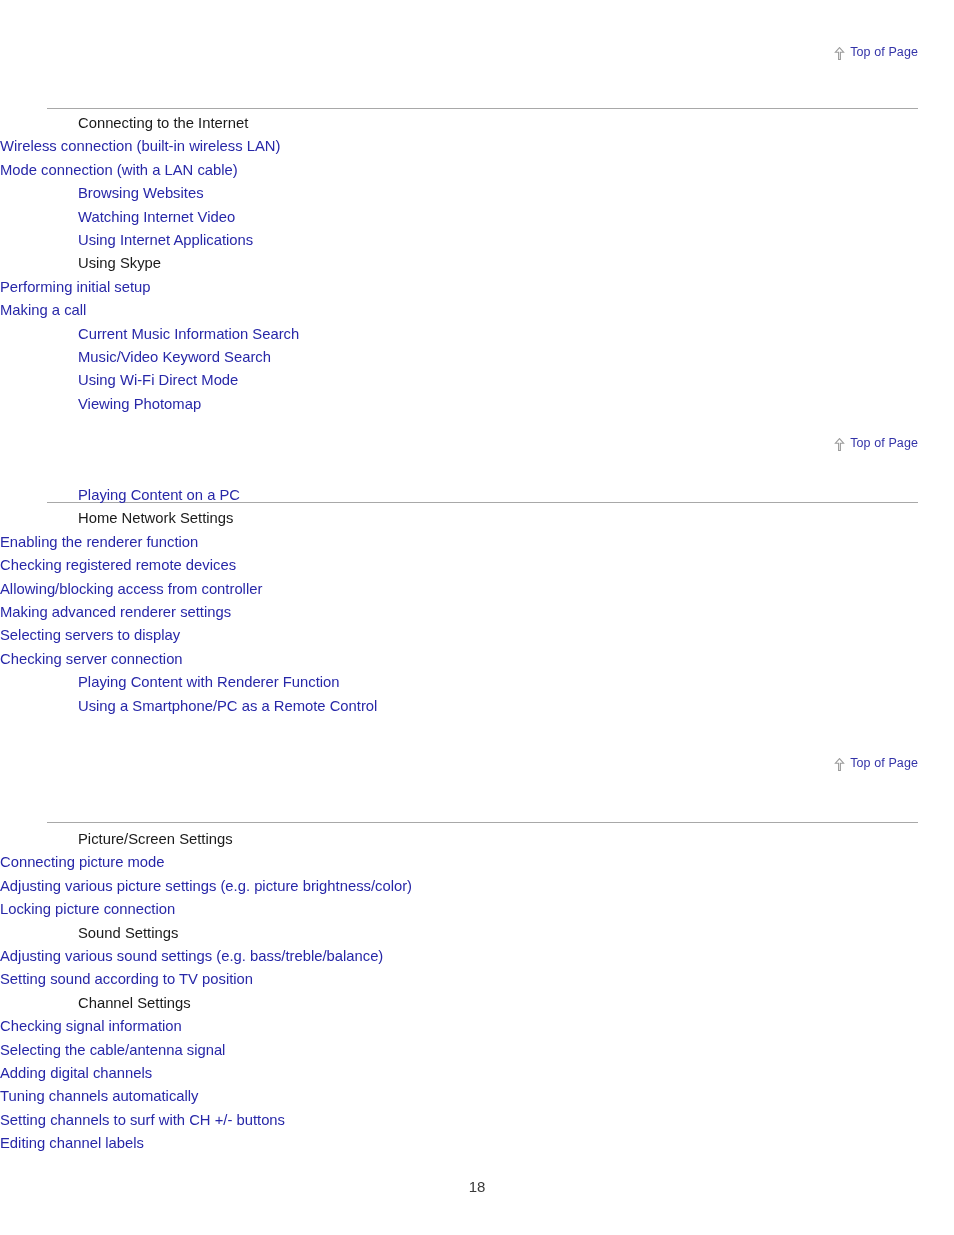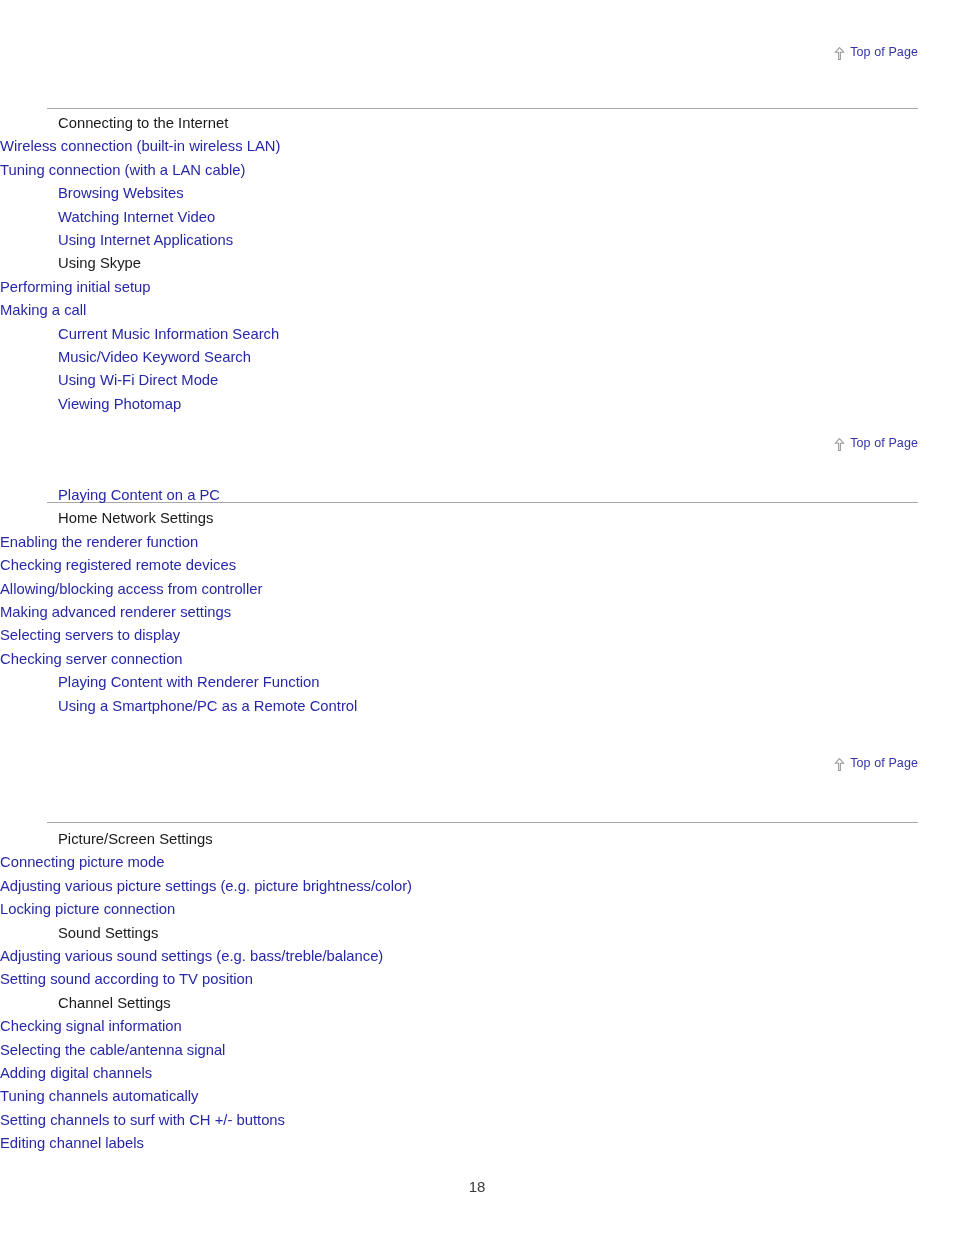--- a/index.html
+++ b/index.html
@@ -72,21 +72,21 @@
   .sec-1 { top: 112px; }
   .sec-2 { top: 484px; }
   .sec-3 { top: 828px; }
 
   .toc-row {
     height: 23.4px;
     line-height: 23.4px;
     font-size: 14.8px;
     white-space: nowrap;
   }
-  .toc-row.level-0 { padding-left: 58px; }
+  .toc-row.level-0 { padding-left: 78px; }
   .toc-row.level-1 { }
 
   .toc-row .item-text { display: inline; }
   .toc-row.plain .item-text {
     color: #1a1a1a;
   }
   .toc-row.link .item-text {
     color: #2727a8;
     text-decoration: none;
     cursor: pointer;
@@ -115,21 +115,21 @@
       </svg>
     </span>
     <span class="tp-label">Top of Page</span>
   </a>
 
   <hr class="divider div-1">
 
   <div class="toc-section sec-1">
     <div class="toc-row level-0 plain"><span class="item-text">Connecting to the Internet</span></div>
     <div class="toc-row level-1 link"><a class="item-text" href="#">Wireless connection (built-in wireless LAN)</a></div>
-    <div class="toc-row level-1 link"><a class="item-text" href="#">Tuning connection (with a LAN cable)</a></div>
+    <div class="toc-row level-1 link"><a class="item-text" href="#">Mode connection (with a LAN cable)</a></div>
     <div class="toc-row level-0 link"><a class="item-text" href="#">Browsing Websites</a></div>
     <div class="toc-row level-0 link"><a class="item-text" href="#">Watching Internet Video</a></div>
     <div class="toc-row level-0 link"><a class="item-text" href="#">Using Internet Applications</a></div>
     <div class="toc-row level-0 plain"><span class="item-text">Using Skype</span></div>
     <div class="toc-row level-1 link"><a class="item-text" href="#">Performing initial setup</a></div>
     <div class="toc-row level-1 link"><a class="item-text" href="#">Making a call</a></div>
     <div class="toc-row level-0 link"><a class="item-text" href="#">Current Music Information Search</a></div>
     <div class="toc-row level-0 link"><a class="item-text" href="#">Music/Video Keyword Search</a></div>
     <div class="toc-row level-0 link"><a class="item-text" href="#">Using Wi-Fi Direct Mode</a></div>
     <div class="toc-row level-0 link"><a class="item-text" href="#">Viewing Photomap</a></div>

